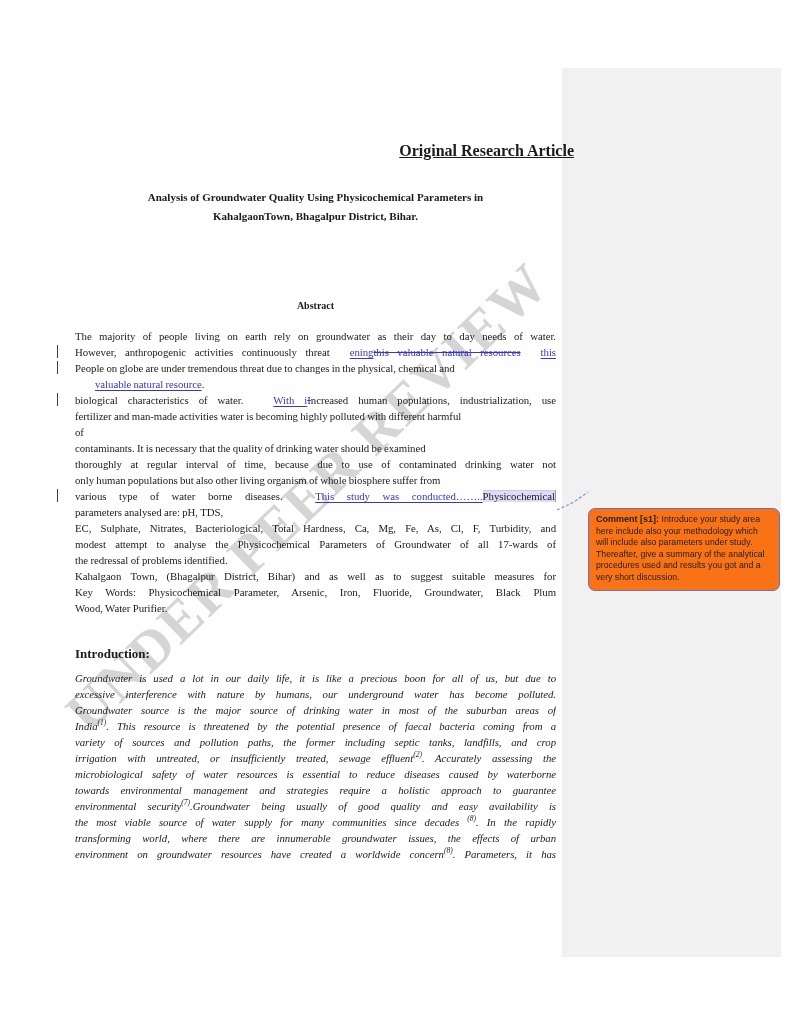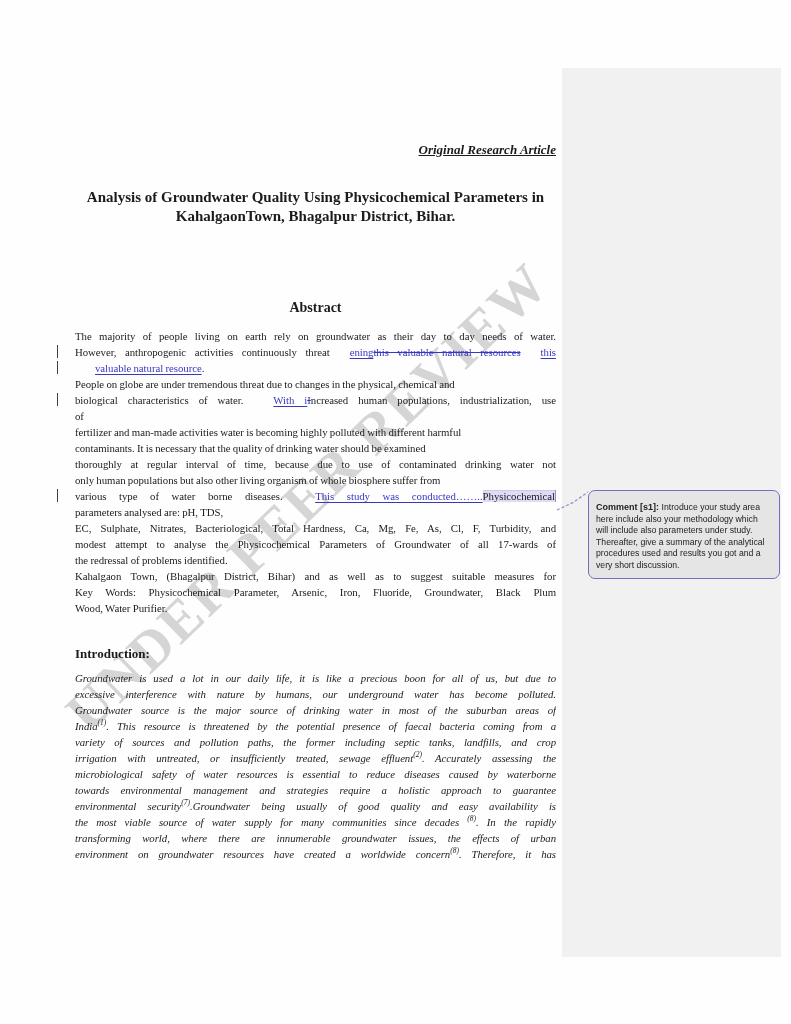--- a/index.html
+++ b/index.html
@@ -2,41 +2,41 @@
 <html><head>
 <meta charset="utf-8">
 <style>
   html,body{margin:0;padding:0;background:#ffffff;}
   .screen{position:relative;width:791px;height:1024px;background:#fefefe;overflow:hidden;
           font-family:"Liberation Serif",serif;color:#1b1b1b;}
   .markup-panel{position:absolute;left:562px;top:68px;width:219px;height:889px;background:#f1f1f1;}
   .watermark{position:absolute;left:307px;top:497px;transform:translate(-50%,-50%) rotate(-44deg);
              font-family:"Liberation Serif",serif;font-weight:bold;font-size:56px;letter-spacing:2px;
              color:rgba(148,148,148,0.38);white-space:nowrap;z-index:1;}
-  .header-label{position:absolute;left:75px;top:142px;width:481px;text-align:right;z-index:2;
-                font-weight:bold;font-style:italic;font-size:13px;text-decoration:underline;}
+  .header-label{position:absolute;left:93px;top:142px;width:481px;text-align:right;z-index:2;
+                font-weight:bold;font-size:16px;text-decoration:underline;}
   .article-title{position:absolute;left:75px;top:188px;width:481px;text-align:center;z-index:2;
-                 font-weight:bold;font-size:15px;line-height:19px;}
+                 font-weight:bold;font-size:11px;line-height:19px;}
   .abstract-heading{position:absolute;left:75px;top:300px;width:481px;text-align:center;z-index:2;
-                    font-weight:bold;font-size:14px;}
+                    font-weight:bold;font-size:10px;}
   .lines{position:absolute;left:75px;width:481px;z-index:2;}
   .abstract-lines{top:328px;}
   .intro-heading{position:absolute;left:75px;top:646px;width:481px;z-index:2;
                  font-weight:bold;font-size:13px;}
   .intro-lines{top:670px;font-style:italic;}
   .line{position:relative;height:16px;line-height:16px;font-size:10.8px;
         letter-spacing:-0.05px;word-spacing:-0.3px;overflow:hidden;text-align:left;}
   .line.jl{text-align:justify;text-align-last:justify;}
   .chbar{position:absolute;left:-18px;width:0;height:13px;border-left:1.6px solid #3f3f3f;}
   .ins{color:#3737c0;text-decoration:underline;text-underline-offset:2px;padding-left:20px;}
   .del{color:#3737c0;text-decoration:line-through;}
   .hl{background:#dedcf6;border-right:1px solid #9090cc;box-shadow:inset 0 1px 0 #c9c9ea;}
   .sup{vertical-align:super;font-size:7.5px;letter-spacing:0;line-height:0;}
-  .comment-box{position:absolute;left:588px;top:490px;width:176px;z-index:3;
-               background:#e5e5e5;border:1.6px solid #7070bf;border-radius:7px;padding:11px 7px 6px 7px;
+  .comment-box{position:absolute;left:588px;top:508px;width:176px;z-index:3;
+               background:#f97316;border:1.6px solid #7070bf;border-radius:7px;padding:5px 7px 6px 7px;
                font-family:"Liberation Sans",sans-serif;font-size:8.7px;line-height:11.6px;color:#222;}
   .comment-box b{font-size:9px;}
   .connector{position:absolute;left:540px;top:483px;z-index:3;}
 </style>
 </head>
 <body>
 
 <div class="screen">
 
   <div class="markup-panel"></div>
@@ -50,26 +50,26 @@
     <div>KahalgaonTown, Bhagalpur District, Bihar.</div>
   </div>
 
   <div class="abstract-heading">Abstract</div>
 
   <div class="lines abstract-lines" id="abstract-lines">
       <div class="line jl"><span>The majority of people living on earth rely on groundwater as their day to day needs of water.</span></div>
       <div class="chbar" style="top: 17px;"></div>
       <div class="line jl"><span>However, anthropogenic activities continuously threat</span><span class="ins">ening</span><span class="del">this valuable natural resources</span><span class="ins">this</span></div>
       <div class="chbar" style="top: 33px;"></div>
+      <div class="line"><span>People on globe are under tremendous threat due to changes in the physical, chemical and</span></div>
       <div class="line"><span class="ins">valuable natural resource</span><span>.</span></div>
-      <div class="line"><span>People on globe are under tremendous threat due to changes in the physical, chemical and</span></div>
       <div class="chbar" style="top: 65px;"></div>
       <div class="line jl"><span>biological characteristics of water. </span><span class="ins">With i</span><span class="del">I</span><span>ncreased human populations, industrialization, use</span></div>
+      <div class="line"><span>fertilizer and man-made activities water is becoming highly polluted with different harmful</span></div>
       <div class="line"><span>of</span></div>
-      <div class="line"><span>fertilizer and man-made activities water is becoming highly polluted with different harmful</span></div>
       <div class="line"><span>contaminants. It is necessary that the quality of drinking water should be examined</span></div>
       <div class="line jl"><span>thoroughly at regular interval of time, because due to use of contaminated drinking water not</span></div>
       <div class="line"><span>only human populations but also other living organism of whole biosphere suffer from</span></div>
       <div class="chbar" style="top: 161px;"></div>
       <div class="line jl"><span>various type of water borne diseases. </span><span class="ins">This study was conducted……..</span><span class="hl">Physicochemical</span></div>
       <div class="line"><span>parameters analysed are: pH, TDS,</span></div>
       <div class="line jl"><span>EC, Sulphate, Nitrates, Bacteriological, Total Hardness, Ca, Mg, Fe, As, Cl, F, Turbidity, and</span></div>
       <div class="line jl"><span>modest attempt to analyse the Physicochemical Parameters of Groundwater of all 17-wards of</span></div>
       <div class="line"><span>the redressal of problems identified.</span></div>
       <div class="line jl"><span>Kahalgaon Town, (Bhagalpur District, Bihar) and as well as to suggest suitable measures for</span></div>
@@ -84,21 +84,21 @@
       <div class="line jl"><span>excessive interference with nature by humans, our underground water has become polluted.</span></div>
       <div class="line jl"><span>Groundwater source is the major source of drinking water in most of the suburban areas of</span></div>
       <div class="line jl"><span>India</span><span class="sup">(1)</span><span>. This resource is threatened by the potential presence of faecal bacteria coming from a</span></div>
       <div class="line jl"><span>variety of sources and pollution paths, the former including septic tanks, landfills, and crop</span></div>
       <div class="line jl"><span>irrigation with untreated, or insufficiently treated, sewage effluent</span><span class="sup">(2)</span><span>. Accurately assessing the</span></div>
       <div class="line jl"><span>microbiological safety of water resources is essential to reduce diseases caused by waterborne</span></div>
       <div class="line jl"><span>towards environmental management and strategies require a holistic approach to guarantee</span></div>
       <div class="line jl"><span>environmental security</span><span class="sup">(7)</span><span>.Groundwater being usually of good quality and easy availability is</span></div>
       <div class="line jl"><span>the most viable source of water supply for many communities since decades </span><span class="sup">(8)</span><span>. In the rapidly</span></div>
       <div class="line jl"><span>transforming world, where there are innumerable groundwater issues, the effects of urban</span></div>
-      <div class="line jl"><span>environment on groundwater resources have created a worldwide concern</span><span class="sup">(8)</span><span>. Therefore, it has</span></div>
+      <div class="line jl"><span>environment on groundwater resources have created a worldwide concern</span><span class="sup">(8)</span><span>. Parameters, it has</span></div>
     </div>
 
   <svg class="connector" width="60" height="30">
     <polyline points="17,27 34,19 48,9" fill="none" stroke="#9191d2" stroke-width="1.3" stroke-dasharray="3,2"></polyline>
   </svg>
 
   <div class="comment-box">
     <b>Comment [s1]: </b><span>Introduce your study area here include also your methodology which will include also parameters under study. Thereafter, give a summary of the analytical procedures used and results you got and a very short discussion.</span>
   </div>
 

